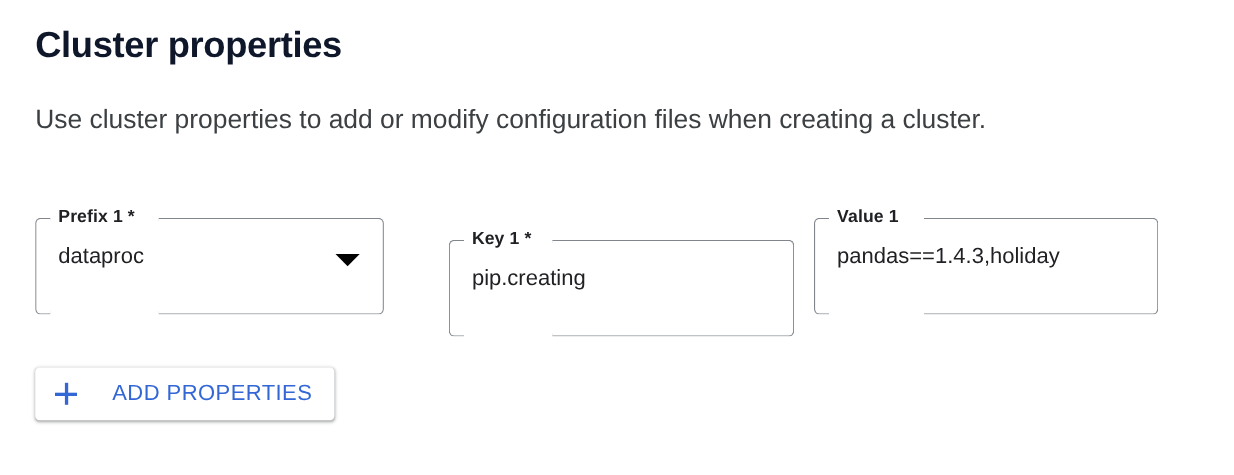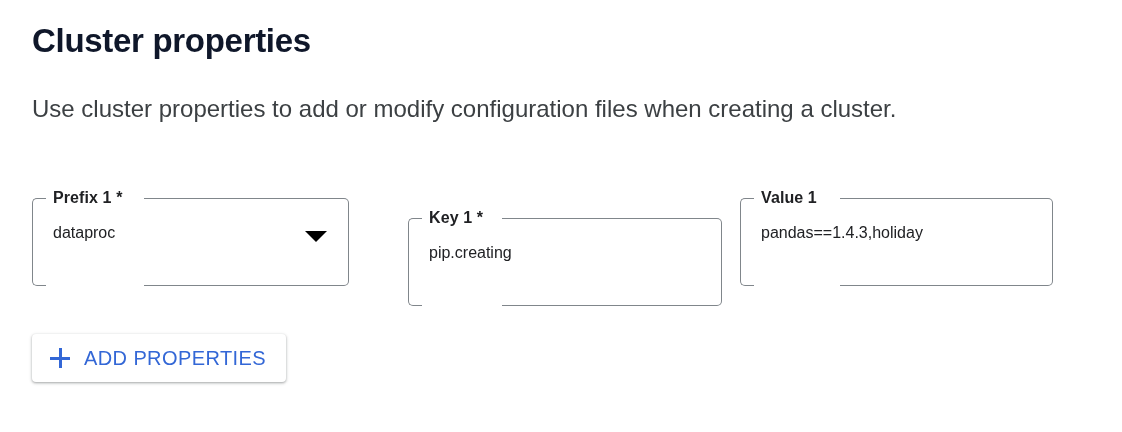--- a/index.html
+++ b/index.html
@@ -107,21 +107,21 @@
     line-height: 20px;
     white-space: nowrap;
     letter-spacing: 0.1px;
   }
 
   .field-value {
     position: absolute;
     left: 21px;
     right: 21px;
     top: 21px;
-    font-size: 16px;
+    font-size: 20px;
     font-weight: 400;
     color: #202124;
     line-height: 28px;
     white-space: nowrap;
     overflow: hidden;
     background: transparent;
     border: none;
     outline: none;
     padding: 0;
     font-family: "Liberation Sans", sans-serif;
@@ -140,21 +140,21 @@
   }
 
   
   .add-btn {
     position: absolute;
     left: 32px;
     top: 334px;
     height: 48px;
     display: flex;
     align-items: center;
-    gap: 14px;
+    gap: 32px;
     padding: 0 20px 0 18px;
     background: #ffffff;
     border: none;
     border-radius: 4px;
     box-shadow: 0 1px 2px 0 rgba(60,64,67,0.30),
                 0 1px 3px 1px rgba(60,64,67,0.15);
     cursor: pointer;
     font-family: "Liberation Sans", sans-serif;
   }
   .plus-icon {

